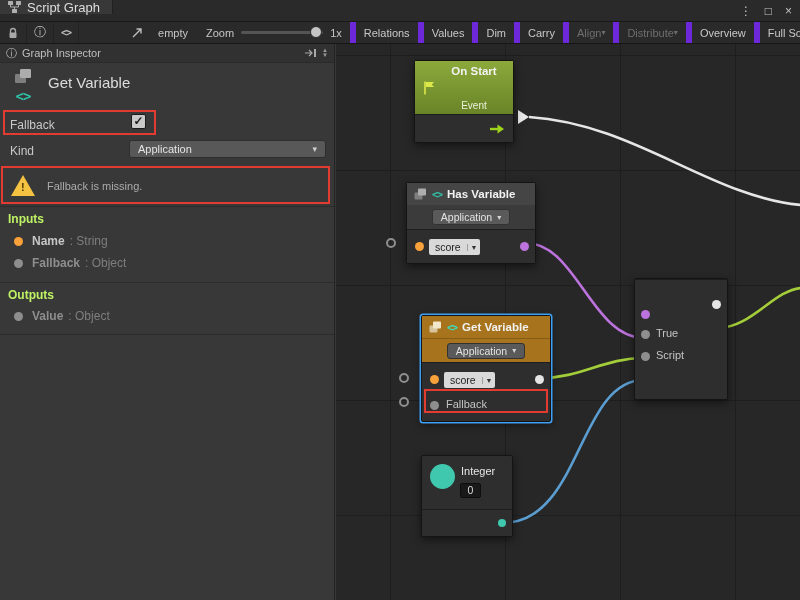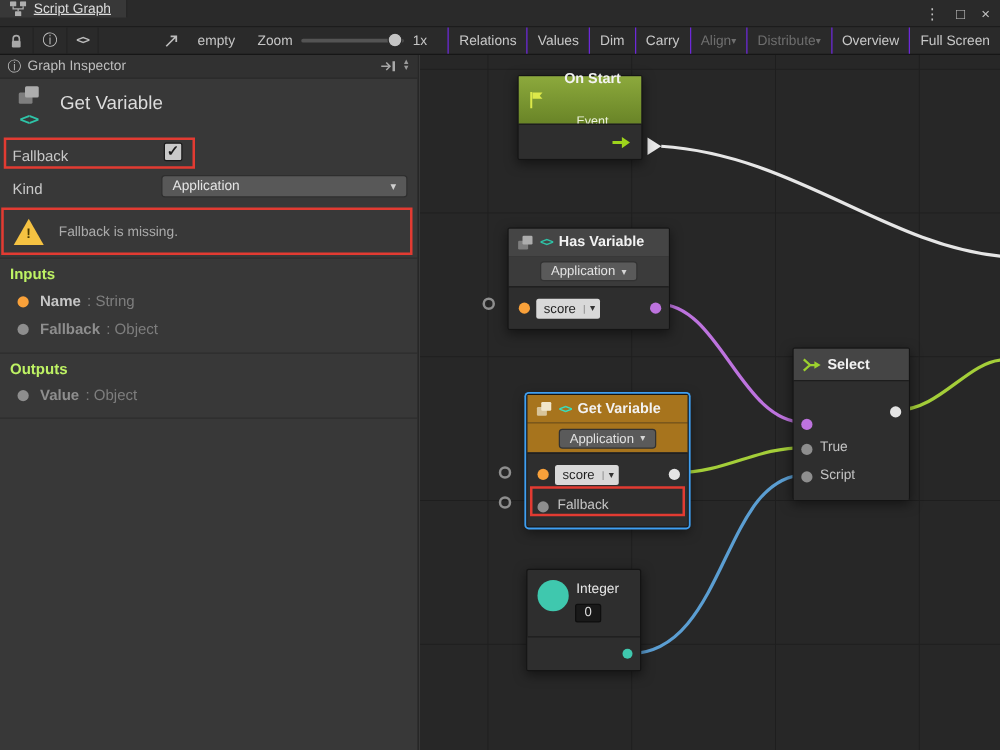--- a/index.html
+++ b/index.html
@@ -2,33 +2,33 @@
 <html><head>
 <meta charset="utf-8">
 <style>
   *{margin:0;padding:0;box-sizing:border-box;}
   html,body{width:800px;height:600px;overflow:hidden;}
   body{font-family:"Liberation Sans",sans-serif;background:#383838;-webkit-font-smoothing:antialiased;}
   .window{position:relative;width:800px;height:600px;background:#383838;overflow:hidden;}
 
   
   .titlebar{position:absolute;left:0;top:0;width:100%;height:22px;background:#2A2A2A;border-bottom:1px solid #191919;}
-  .tab{position:absolute;left:0;top:0;height:14px;padding:0 12px 0 8px;background:#383838;display:flex;align-items:center;gap:6px;font-size:11px;color:#DEDEDE;border-right:1px solid #202020;text-decoration:underline;}
+  .tab{position:absolute;left:0;top:0;height:14px;padding:0 12px 0 8px;background:#383838;display:flex;align-items:center;gap:6px;font-size:13px;color:#DEDEDE;border-right:1px solid #202020;}
   .winbtns{position:absolute;right:8px;top:0;height:22px;display:flex;align-items:center;gap:13px;color:#C2C2C2;font-size:12px;}
 
   
   .toolbar{position:absolute;left:0;top:22px;width:100%;height:22px;background:#2A2A2A;border-bottom:1px solid #161616;display:flex;align-items:stretch;font-size:11px;color:#C6C6C6;}
   .tbtn{display:flex;align-items:center;padding:0 7px;border-right:1px solid #232323;}
   .codeglyph{font-family:"DejaVu Sans Mono",monospace;font-weight:bold;font-size:10px;color:#BDBDBD;letter-spacing:-1px;}
   .emptywrap{display:flex;align-items:center;gap:15px;padding:0 10px;margin-left:42px;}
   .zoomwrap{display:flex;align-items:center;gap:7px;padding:0 8px;}
   .slider{position:relative;width:82px;height:3px;background:#545454;border-radius:2px;}
   .knob{position:absolute;right:1px;top:-5px;width:12px;height:12px;border-radius:50%;background:#C4C4C4;border:1px solid #2A2A2A;}
   .tbar-right{margin-left:auto;display:flex;align-items:stretch;}
-  .tbarbtn{display:flex;align-items:center;padding:0 8px;border-left:1px solid #6d28d9;white-space:nowrap;color:#C8C8C8;}
+  .tbarbtn{display:flex;align-items:center;padding:0 8px;border-left:6px solid #6d28d9;white-space:nowrap;color:#C8C8C8;}
   .tbarbtn.disabled{color:#6E6E6E;}
   .caret::after{content:" ▾";font-size:8px;position:relative;top:0px;}
 
   
   .inspector{position:absolute;left:0;top:44px;width:335px;height:556px;background:#383838;border-right:1px solid #222;}
   .insp-head{position:absolute;left:0;top:0;width:100%;height:19px;background:#313131;border-bottom:1px solid #2A2A2A;display:flex;align-items:center;gap:5px;padding:0 6px;font-size:11px;color:#BFBFBF;}
   .insp-head .spacer{flex:1;}
   .scrollarrows{display:flex;flex-direction:column;font-size:6px;line-height:5px;color:#9A9A9A;letter-spacing:0;}
   .icon-col{position:absolute;left:10px;top:24px;display:flex;flex-direction:column;gap:4px;align-items:center;width:26px;}
   .tealglyph{color:#2EC4A8;font-weight:bold;font-family:"DejaVu Sans Mono",monospace;font-size:12px;letter-spacing:-1px;}
@@ -53,21 +53,21 @@
   .p-type{color:#7E7E7E;}
 
   
   .canvas{position:absolute;left:336px;top:44px;width:464px;height:556px;background:#272727;
     background-image:linear-gradient(#1E1E1E 1px,transparent 1px),linear-gradient(90deg,#1E1E1E 1px,transparent 1px);
     background-size:115px 115px;background-position:54px 11px;overflow:hidden;}
   .wires{position:absolute;left:0;top:0;width:464px;height:556px;z-index:1;}
   .node{position:absolute;background:#2E2E2E;border:1px solid #141414;border-radius:2px;box-shadow:0 3px 9px rgba(0,0,0,.5);font-size:11px;color:#E0E0E0;z-index:5;}
   .node.selected{box-shadow:0 0 0 1.5px #3F9FF2,0 3px 9px rgba(0,0,0,.5);}
   .nh{display:flex;align-items:center;gap:5px;padding:0 7px;}
-  .h-green{background:linear-gradient(#8CA93C,#698427);height:38px;}
+  .h-green{background:linear-gradient(#8CA93C,#698427);height:53px;}
   .h-orange{background:#A7741D;}
   .h-gray{background:#454545;}
   .h-gray2{background:#3B3B3B;}
   .nh-title{font-weight:bold;font-size:11.5px;color:#F2F2F2;}
   .nbody{position:relative;background:#2E2E2E;border-top:1px solid #1D1D1D;}
   .kindbtn{background:#5A5A5A;border:1px solid #323232;border-radius:3px;padding:1px 8px;font-size:10.5px;color:#E2E2E2;display:inline-flex;align-items:center;gap:5px;}
   .kindbtn::after{content:"▾";font-size:8px;color:#D5D5D5;}
   .krow{height:24px;display:flex;align-items:center;justify-content:center;}
   .vardrop{position:absolute;display:inline-flex;height:16px;background:#D9D9D9;border-radius:2px;color:#1E1E1E;font-size:10.5px;align-items:center;overflow:hidden;}
   .vardrop .txt{padding:0 6px;min-width:38px;}
@@ -318,30 +318,20 @@
         <span class="pdot" style="right:6px;top:12px;background:#E4E4E4;"></span>
         <span class="pdot" style="left:8px;top:38px;background:#8E8E8E;"></span>
         <span class="node-label" style="left:24px;top:35px;">Fallback</span>
       </div>
     </div>
     <span class="hollow" style="left:63px;top:329px;"></span>
     <span class="hollow" style="left:63px;top:353px;"></span>
     <div class="redbox" style="left:88px;top:345px;width:124px;height:24px;"></div>
 
     <div class="node" style="left:298px;top:234px;width:94px;height:122px;">
-      <div class="nh h-gray" style="height:25px;">
-        <span>
-          <svg width="15" height="12" viewBox="0 0 15 12">
-              <path d="M1 1.5l5 4.5-5 4.5" stroke="#9CD12E" stroke-width="1.8" fill="none"></path>
-              <path d="M6 6h4" stroke="#9CD12E" stroke-width="1.8"></path>
-              <path d="M9.5 3l5 3-5 3z" fill="#9CD12E"></path>
-            </svg>
-        </span>
-        <span class="nh-title">Select</span>
-      </div>
       <div class="nbody" style="height:96px;">
         <span class="pdot" style="right:6px;top:20px;background:#E4E4E4;"></span>
         <span class="pdot" style="left:6px;top:30px;background:#BD73DE;"></span>
         <span class="pdot" style="left:6px;top:50px;background:#8E8E8E;"></span>
         <span class="node-label" style="left:21px;top:47px;">True</span>
         <span class="pdot" style="left:6px;top:72px;background:#8E8E8E;"></span>
         <span class="node-label" style="left:21px;top:69px;">Script</span>
       </div>
     </div>
 

